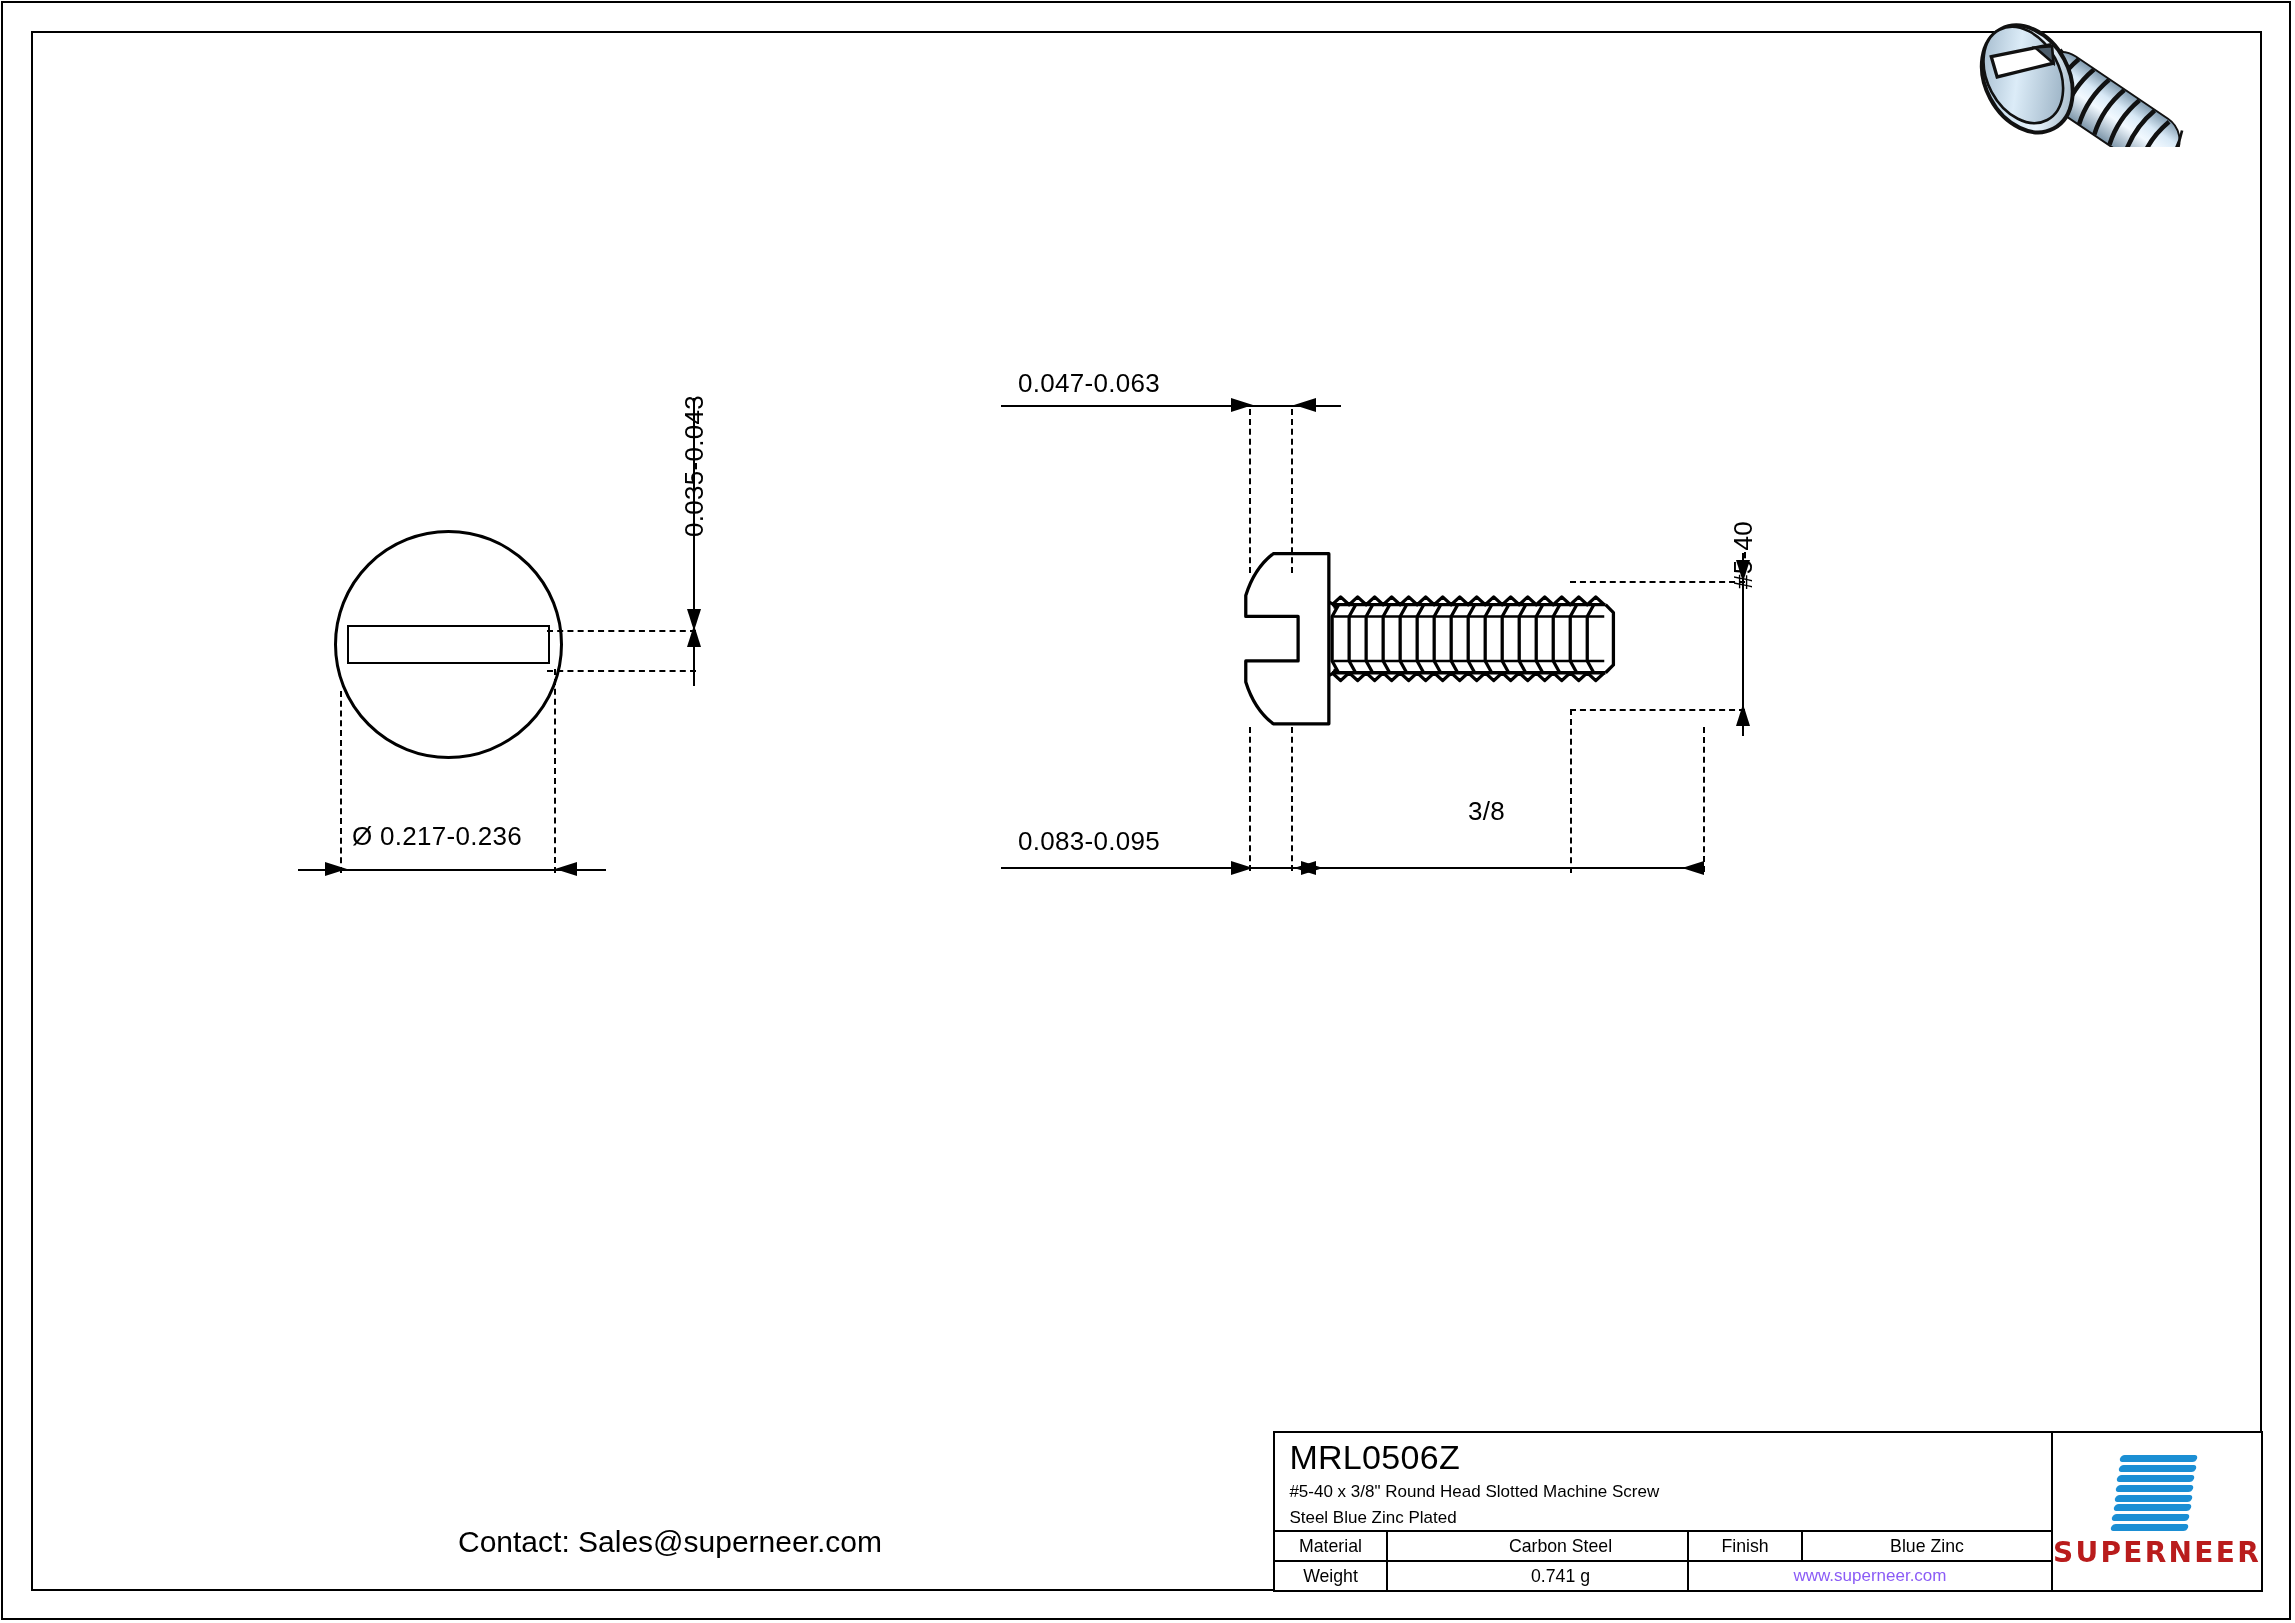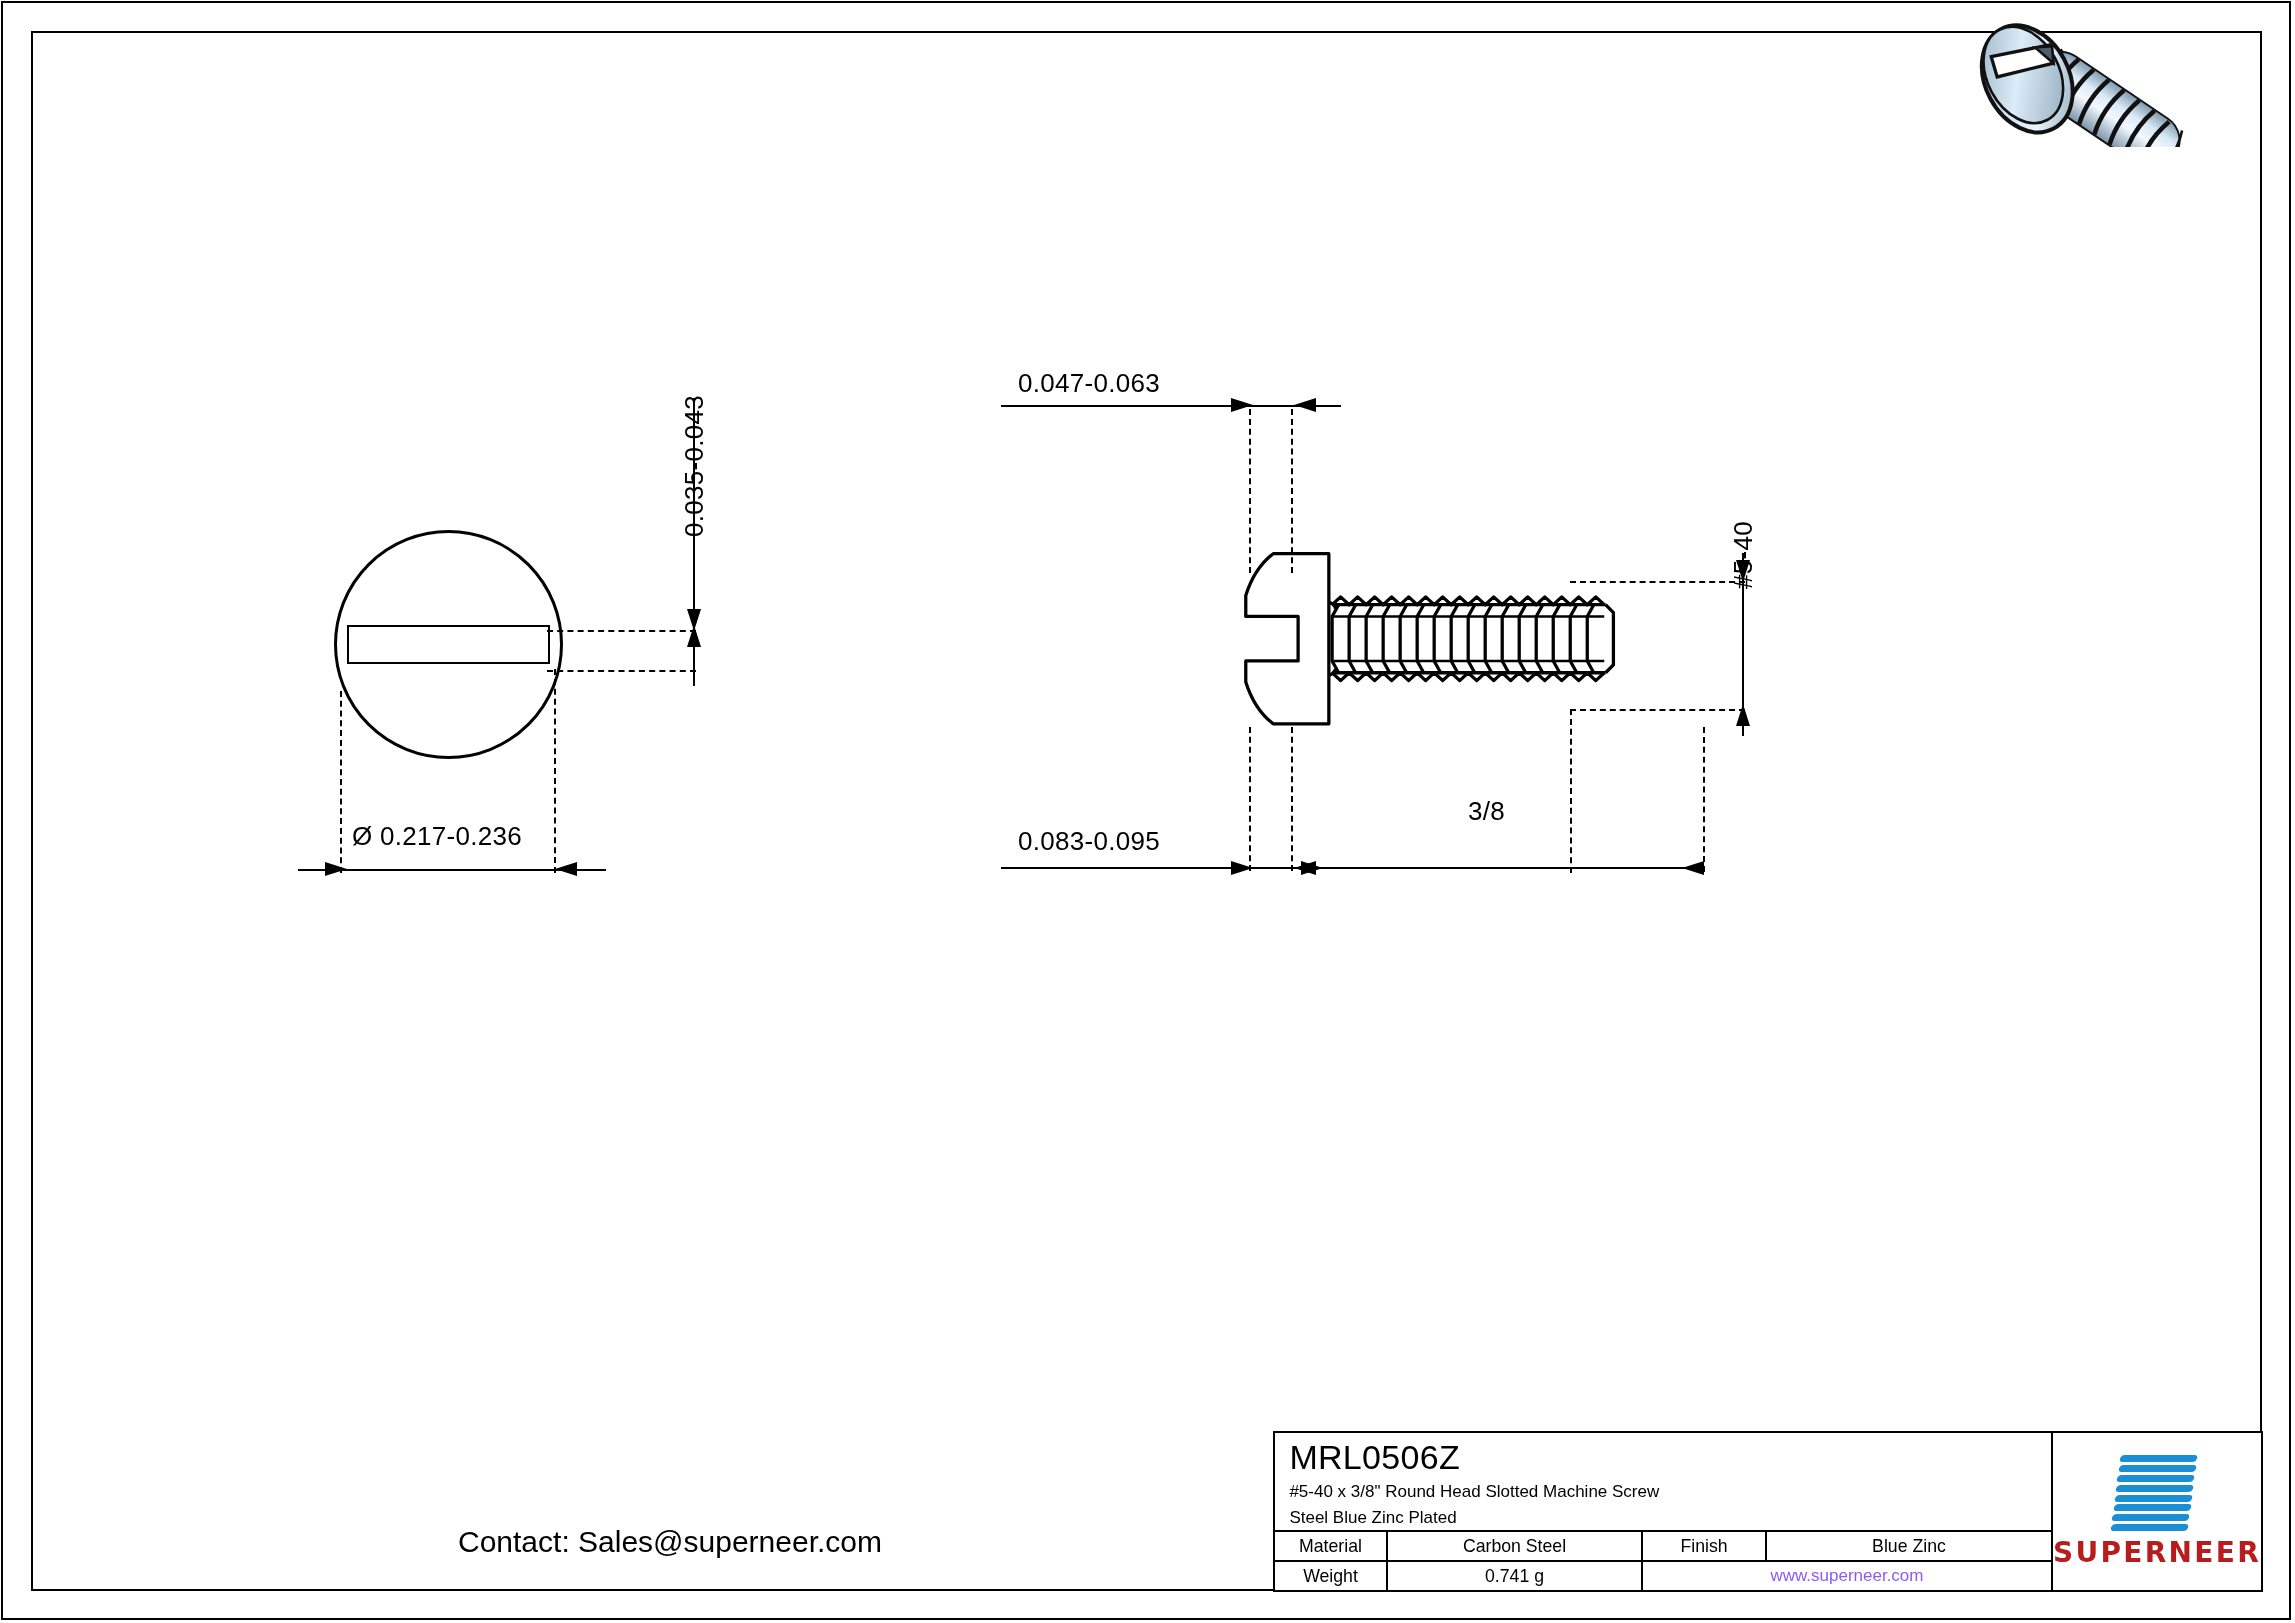--- a/index.html
+++ b/index.html
@@ -55,22 +55,22 @@
   #tb-desc{flex:0 0 97px;padding:6.5px 0 0 14.4px;box-sizing:border-box;
            border-bottom:2.6px solid #000;}
   #tb-part-no{font-size:34px;font-weight:normal;letter-spacing:0.3px;line-height:1.05;}
   .tb-sub{font-size:17px;line-height:1.45;margin-top:4.6px;}
   .tb-row{display:flex;flex:1;}
   .tb-row.r1{border-bottom:2px solid #000;}
   .tb-cell{display:flex;align-items:center;justify-content:center;
            font-size:17.7px;box-sizing:border-box;border-right:2px solid #000;}
   .tb-cell:last-child{border-right:none;}
   .c-lbl{width:113px;}
-  .c-val{width:255px;}
-  .c-lbl2{width:124px;text-align:center;}
+  .c-val{width:255px;margin-left:46px;}
+  .c-lbl2{width:114px;text-align:center;}
   .c-val2{flex:1;}
   .c-web{flex:1;color:#8b5cf6;font-size:17px;}
   #tb-right{flex:1;display:flex;flex-direction:column;align-items:center;
             justify-content:center;}
   #logo-mark{position:relative;width:79px;height:80px;margin-bottom:2.6px;}
   #logo-mark i{position:absolute;display:block;height:7.2px;width:77px;
                background:#1b8fd4;border-radius:3.9px;
                transform:skewX(-20deg);transform-origin:left center;}
   #logo-text{font-size:28px;font-weight:bold;color:#b91c1c;letter-spacing:2.3px;
              font-family:"DejaVu Sans",sans-serif;}

